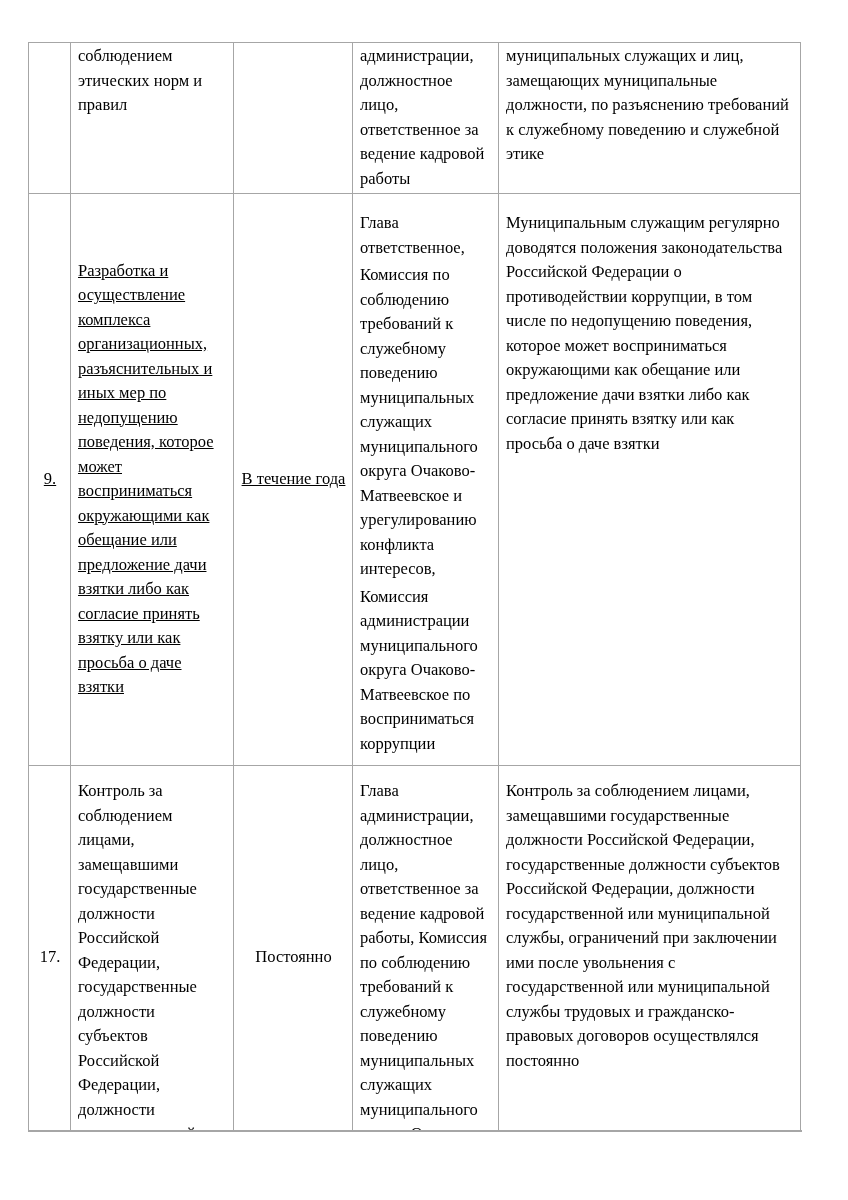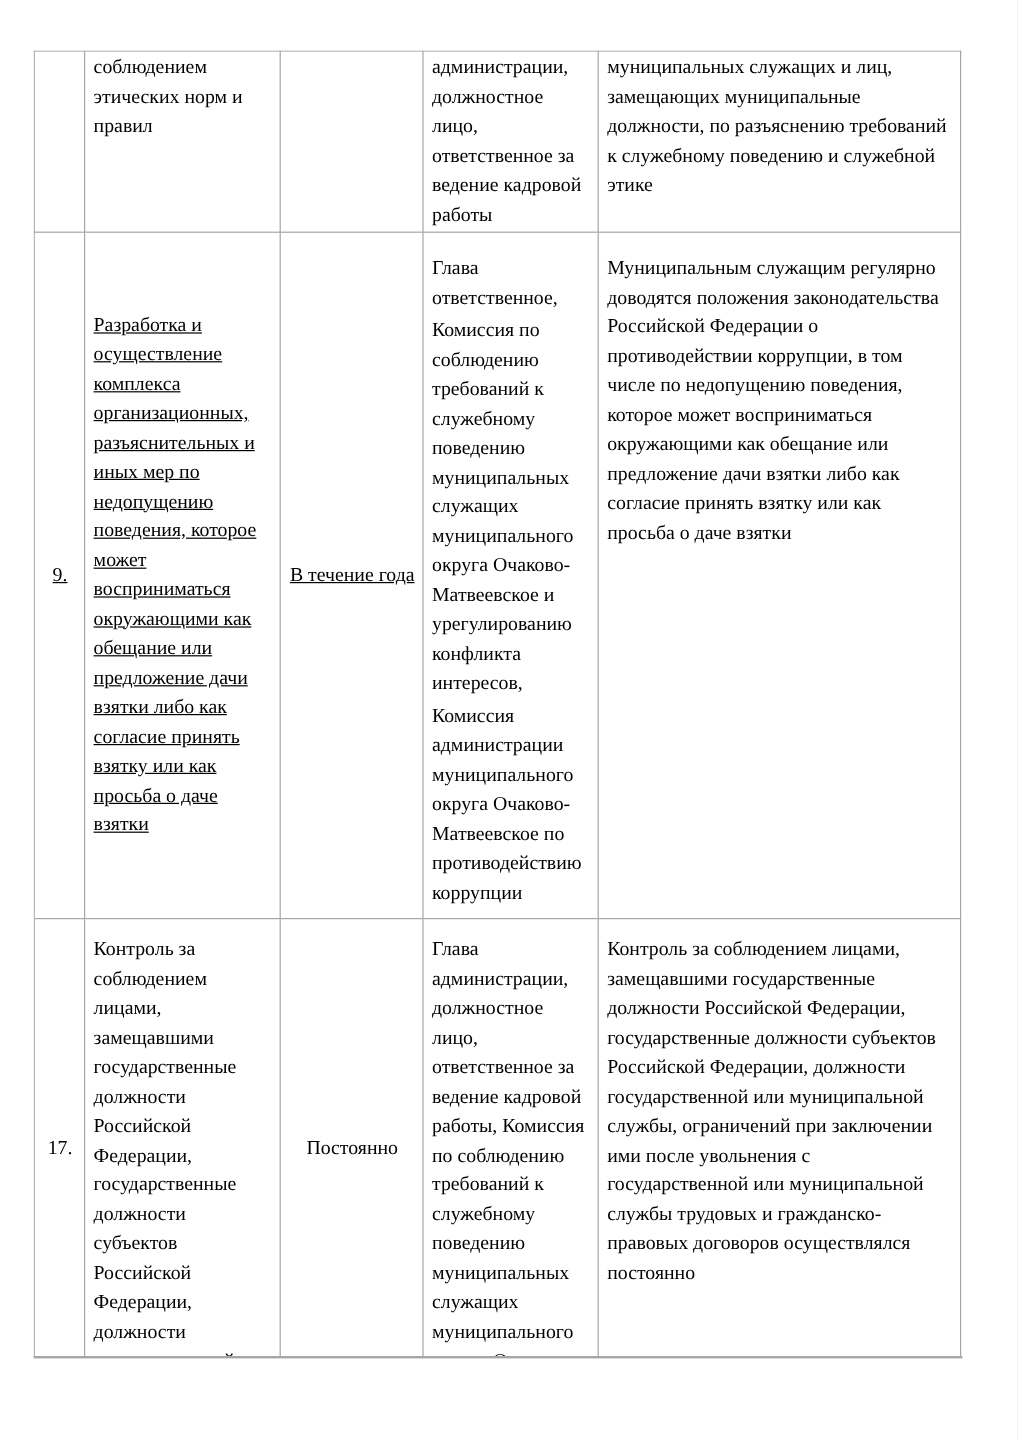--- a/index.html
+++ b/index.html
@@ -108,21 +108,21 @@
           </td>
           <td class="meas">
             <p>Разработка и осуществление комплекса организационных, разъяснительных и иных мер по недопущению поведения, которое может восприниматься окружающими как обещание или предложение дачи взятки либо как согласие принять взятку или как просьба о даче взятки</p>
           </td>
           <td class="term">
             <p>В течение года</p>
           </td>
           <td class="resp">
             <p>Глава ответственное,</p>
             <p>Комиссия по соблюдению требований к служебному поведению муниципальных служащих муниципального округа Очаково-Матвеевское и урегулированию конфликта интересов,</p>
-            <p>Комиссия администрации муниципального округа Очаково-Матвеевское по противодействию коррупции</p>
+            <p>Комиссия администрации муниципального округа Очаково-Матвеевское по восприниматься коррупции</p>
           </td>
           <td class="result">
             <p>Муниципальным служащим регулярно доводятся положения законодательства Российской Федерации о противодействии коррупции, в том числе по недопущению поведения, которое может восприниматься окружающими как обещание или предложение дачи взятки либо как согласие принять взятку или как просьба о даче взятки</p>
           </td>
         </tr>
 
         <tr class="row-17">
           <td class="num">
             <p>17.</p>
           </td>

